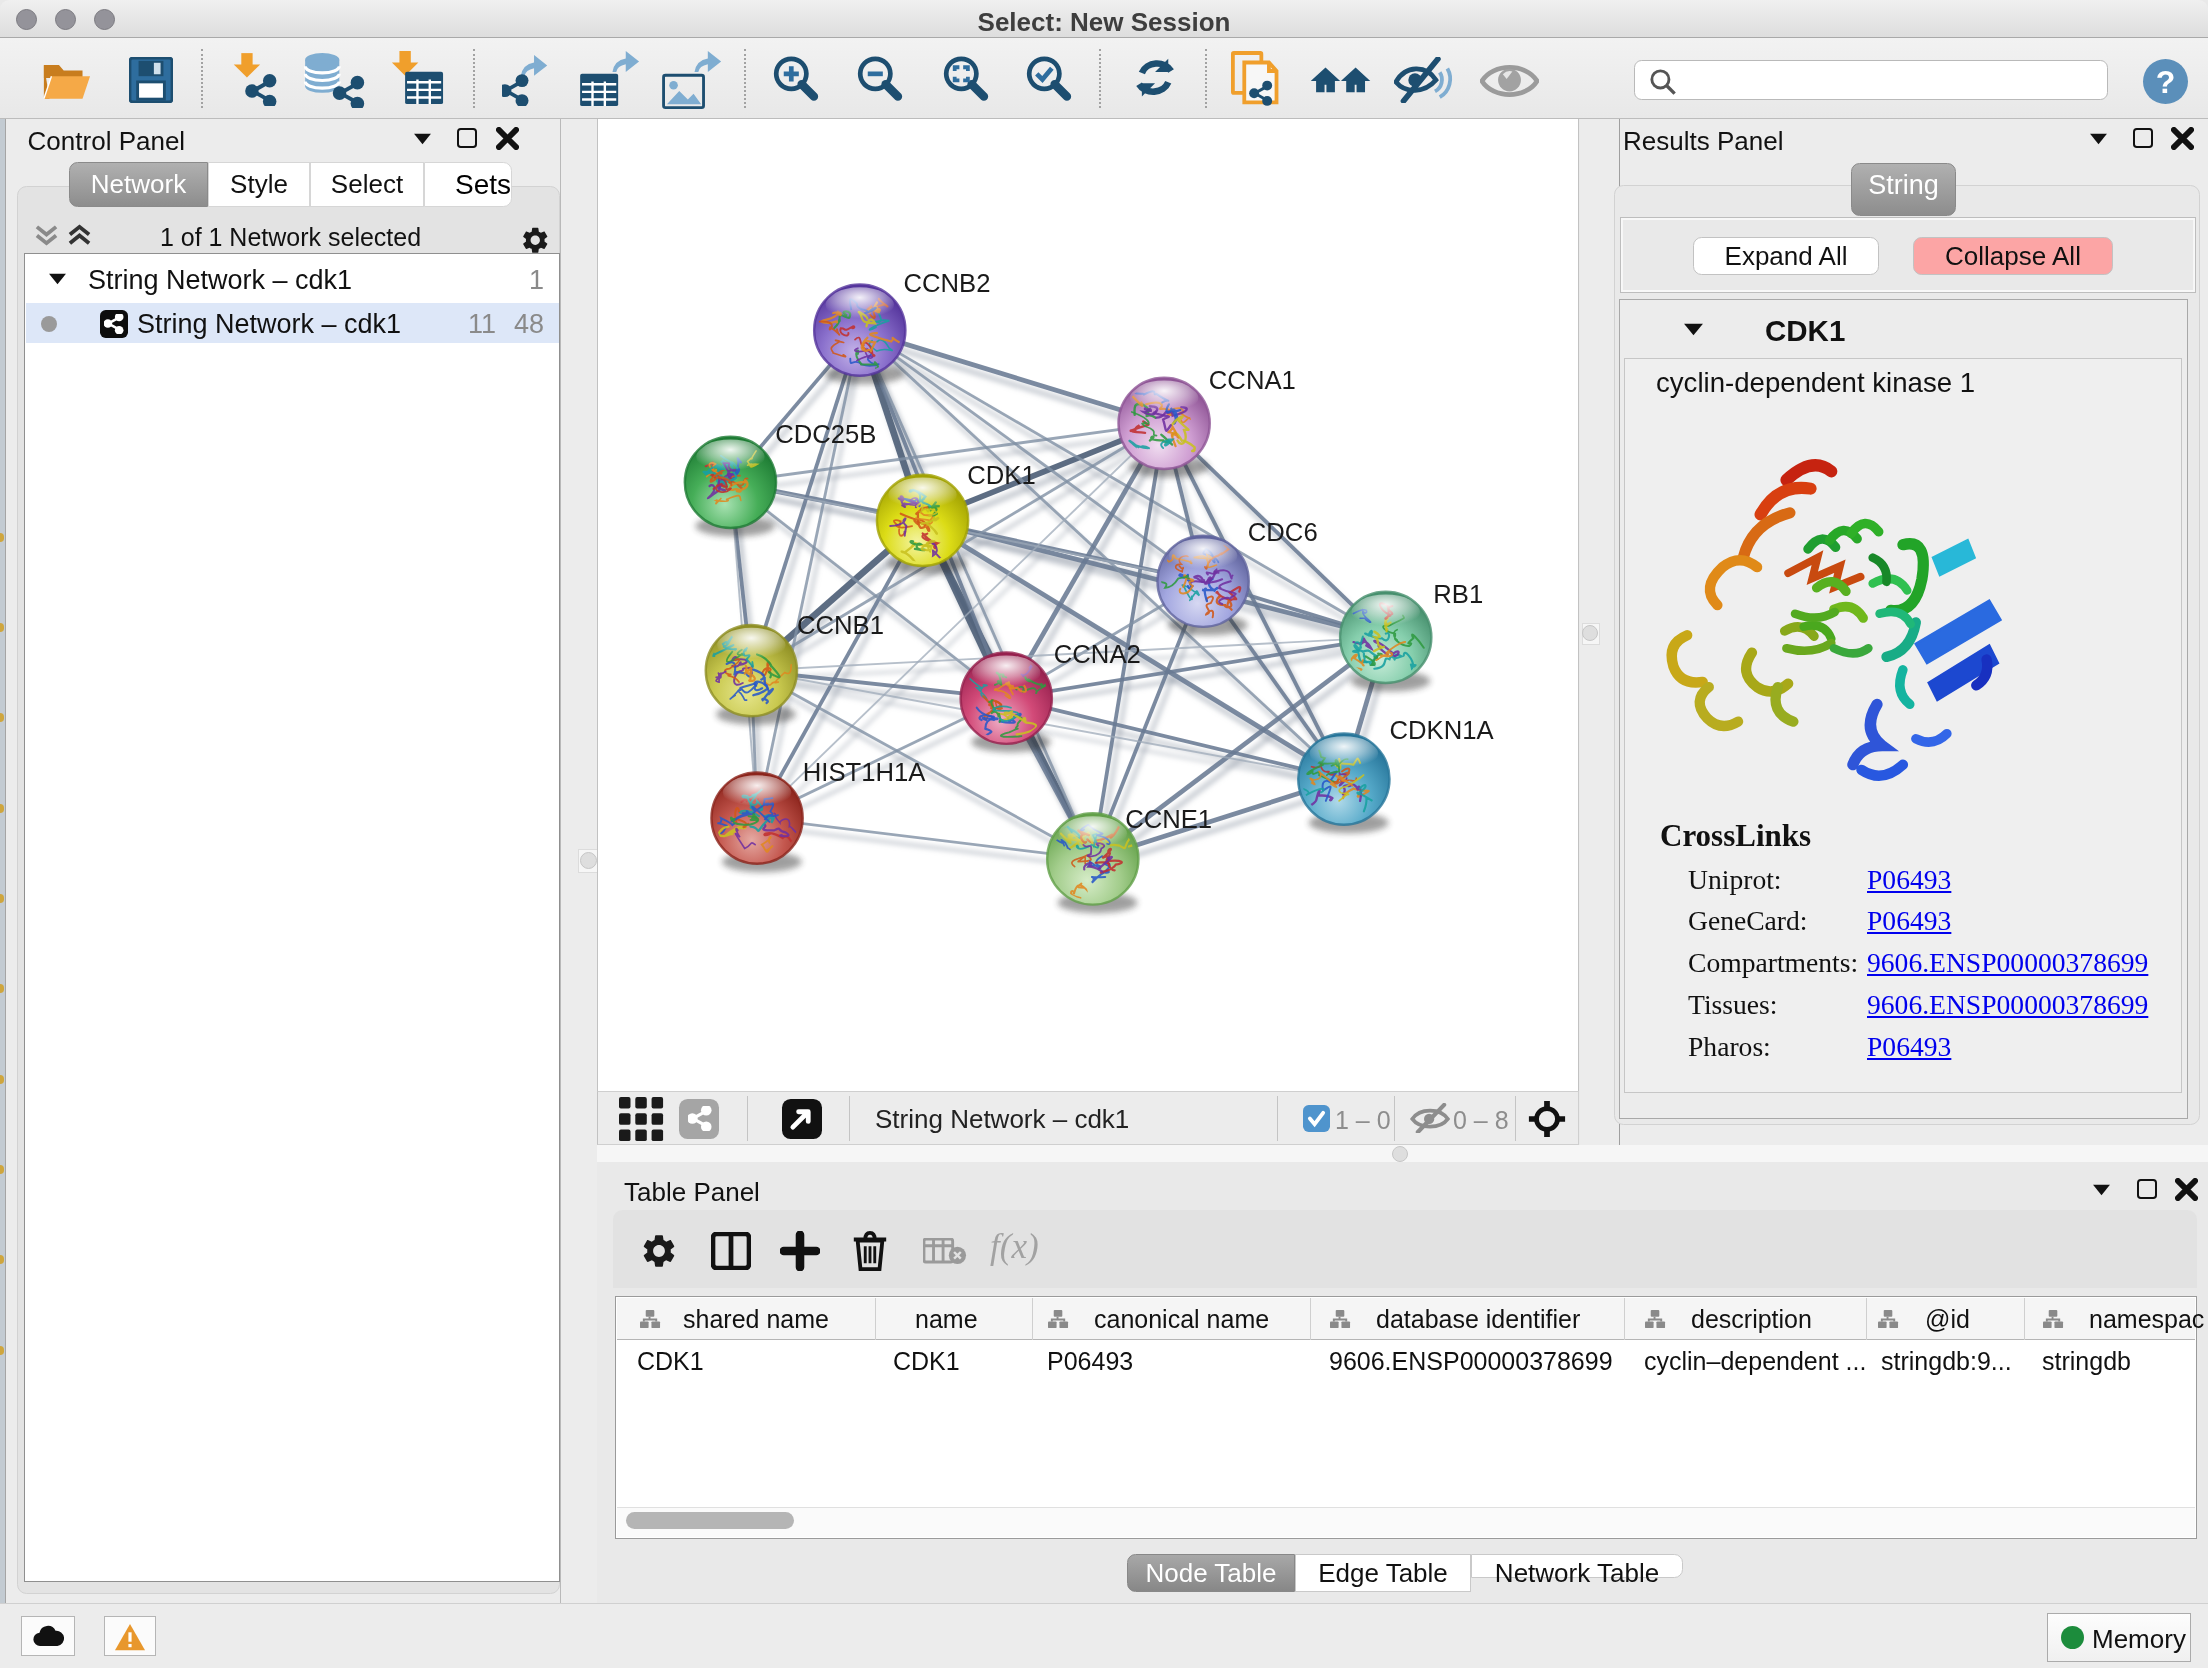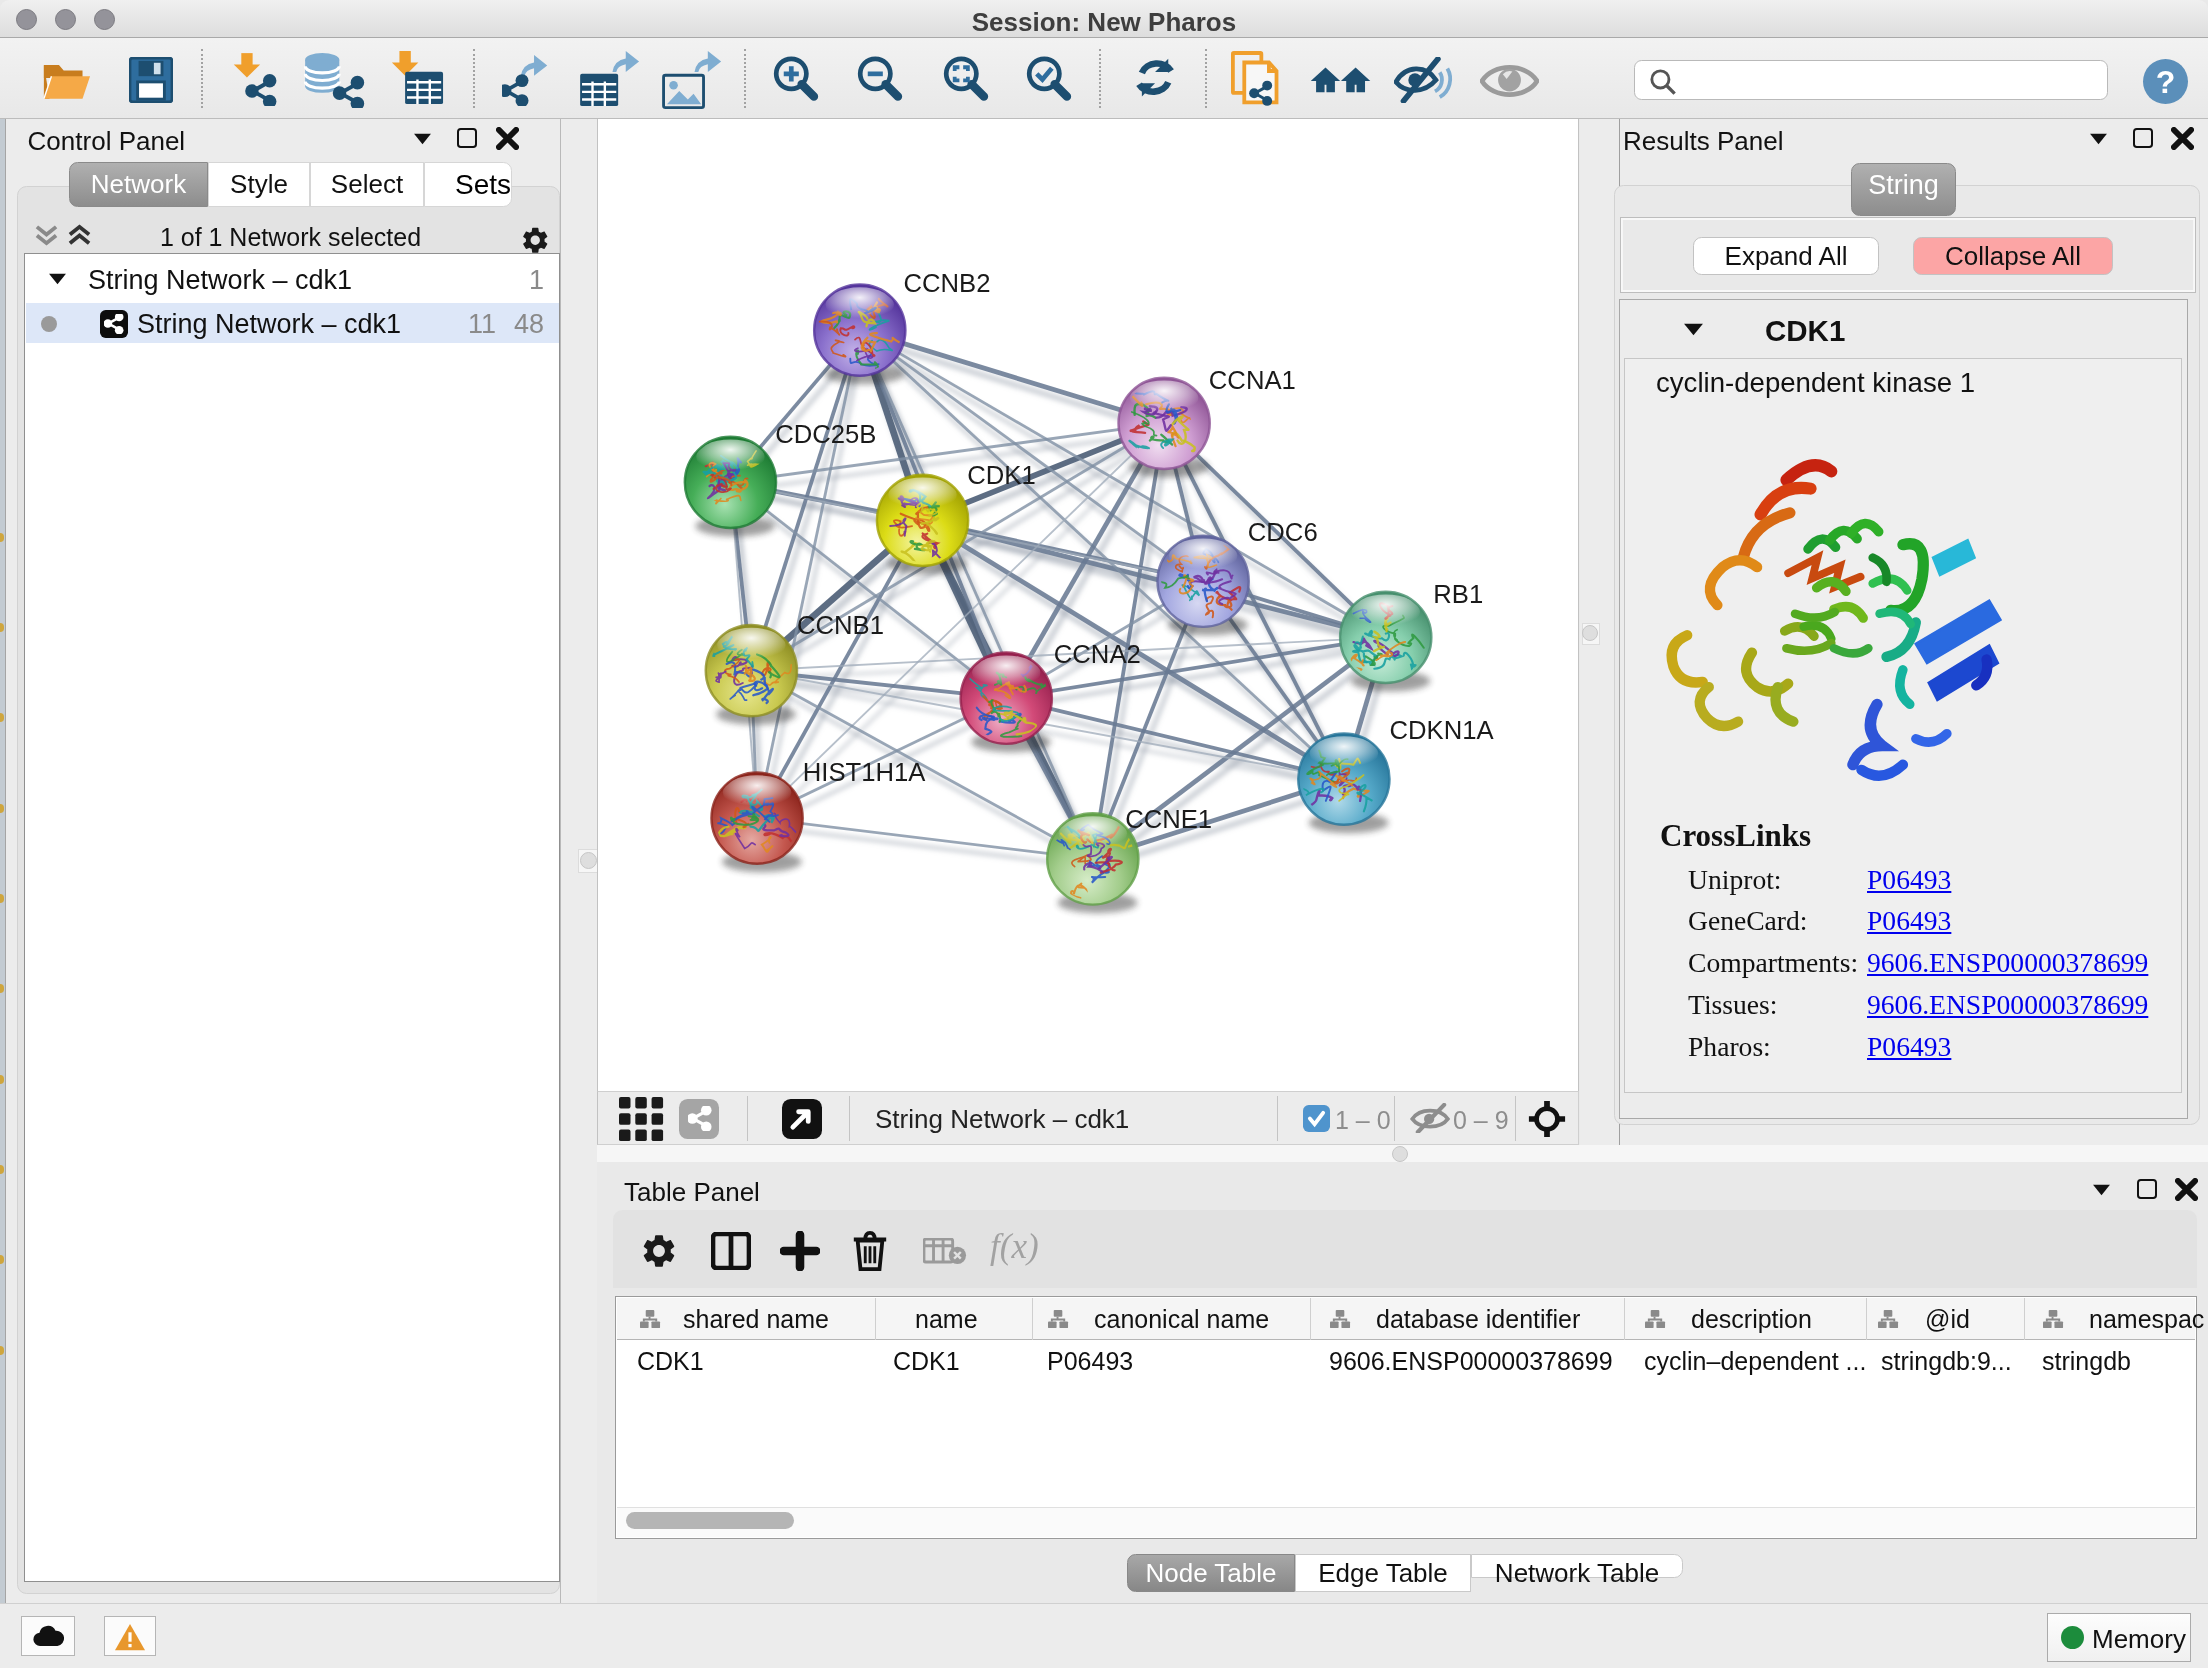--- a/index.html
+++ b/index.html
@@ -4,21 +4,21 @@
 *{margin:0;padding:0;box-sizing:border-box}
 html,body{width:2208px;height:1668px;overflow:hidden;font-family:"Liberation Sans",sans-serif;background:#e9e9e9}
 .abs{position:absolute}
 .txt{white-space:nowrap}
 </style></head>
 <body>
 <div class="abs" style="left:0;top:0;width:2208px;height:38px;background:linear-gradient(#f0f0f0,#dddddd);border-bottom:1px solid #a9a9a9;border-radius:9.5px 9.5px 0 0"></div>
 <div class="abs" style="left:16px;top:8.6px;width:21px;height:21px;border-radius:50%;background:#94939a;border:1.4px solid #7b7a80"></div>
 <div class="abs" style="left:55px;top:8.6px;width:21px;height:21px;border-radius:50%;background:#94939a;border:1.4px solid #7b7a80"></div>
 <div class="abs" style="left:94px;top:8.6px;width:21px;height:21px;border-radius:50%;background:#94939a;border:1.4px solid #7b7a80"></div>
-<div class="abs txt" style="left:0;top:6.7px;width:2208px;text-align:center;font-size:26px;font-weight:600;color:#3e3e3e">Session: New Pharos</div>
+<div class="abs txt" style="left:0;top:6.7px;width:2208px;text-align:center;font-size:26px;font-weight:600;color:#3e3e3e">Select: New Session</div>
 <div class="abs" style="left:0;top:38px;width:2208px;height:81px;background:linear-gradient(#f2f2f2,#e8e8e8);border-bottom:1px solid #bcbcbc"></div>
 <div class="abs" style="left:201px;top:49px;width:0px;height:59px;border-left:2.9px dotted #a2a2a2"></div>
 <div class="abs" style="left:473px;top:49px;width:0px;height:59px;border-left:2.9px dotted #a2a2a2"></div>
 <div class="abs" style="left:744px;top:49px;width:0px;height:59px;border-left:2.9px dotted #a2a2a2"></div>
 <div class="abs" style="left:1099px;top:49px;width:0px;height:59px;border-left:2.9px dotted #a2a2a2"></div>
 <div class="abs" style="left:1205px;top:49px;width:0px;height:59px;border-left:2.9px dotted #a2a2a2"></div>
 <svg class="abs" style="left:42px;top:57px" width="49" height="46" viewBox="0 0 52 48">
     <path d="M2 8 h16 l5 6 h20 v8 h-41 z" fill="#c87d1e"></path>
     <path d="M2 8 v36 h6 l-0 0 z" fill="#c87d1e"></path>
     <path d="M2 44 L10 20 h41 L43 44 z" fill="#f5a947"></path>
@@ -771,21 +771,21 @@
 <div class="abs" style="left:1303px;top:1105px;width:27px;height:27px;background:#4f94cd;border-radius:5.7px"></div>
 <svg class="abs" style="left:1307px;top:1109px" width="19" height="19" viewBox="0 0 20 20">
     <path d="M3 10 l5 6 9 -12" fill="none" stroke="#fff" stroke-width="4" stroke-linecap="round"></path>
   </svg>
 <div class="abs txt" style="left:1335px;top:1106px;font-size:25px;color:#8d8d8d">1 – 0</div>
 <svg class="abs" style="left:1410px;top:1103px" width="42" height="30" viewBox="0 0 44 32">
     <path d="M2 17 C10 5 32 5 40 17 C32 28 10 28 2 17 z" fill="none" stroke="#8d8d8d" stroke-width="4"></path>
     <circle cx="20" cy="17" r="5.5" fill="#8d8d8d"></circle>
     <path d="M36 2 L8 31" stroke="#8d8d8d" stroke-width="4.5" stroke-linecap="round"></path>
   </svg>
-<div class="abs txt" style="left:1453px;top:1106px;font-size:25px;color:#8d8d8d">0 – 9</div>
+<div class="abs txt" style="left:1453px;top:1106px;font-size:25px;color:#8d8d8d">0 – 8</div>
 <svg class="abs" style="left:1527px;top:1099px" width="40" height="40" viewBox="0 0 42 42">
     <circle cx="21" cy="21" r="11" fill="none" stroke="#111" stroke-width="5"></circle>
     <path d="M21 2 v10 M21 30 v10 M2 21 h10 M30 21 h10" stroke="#111" stroke-width="6"></path>
   </svg>
 <div class="abs" style="left:597px;top:1145px;width:1611px;height:17px;background:#f6f6f6"></div>
 <div class="abs" style="left:1392px;top:1146px;width:16px;height:16px;border-radius:50%;background:#dedede;border:1px solid #c6c6c6"></div>
 <div class="abs" style="left:1580px;top:119px;width:39px;height:1026px;background:#ececec"></div>
 <div class="abs" style="left:1582px;top:623px;width:18px;height:22px;background:#f6f6f6;border:1px solid #dcdcdc"></div>
 <div class="abs" style="left:1582px;top:625px;width:16px;height:16px;border-radius:50%;background:#dedede;border:1px solid #c6c6c6"></div>
 <div class="abs" style="left:1619px;top:119px;width:590px;height:1026px;background:#ececec;border-left:1.9px solid #9f9f9f"></div>

